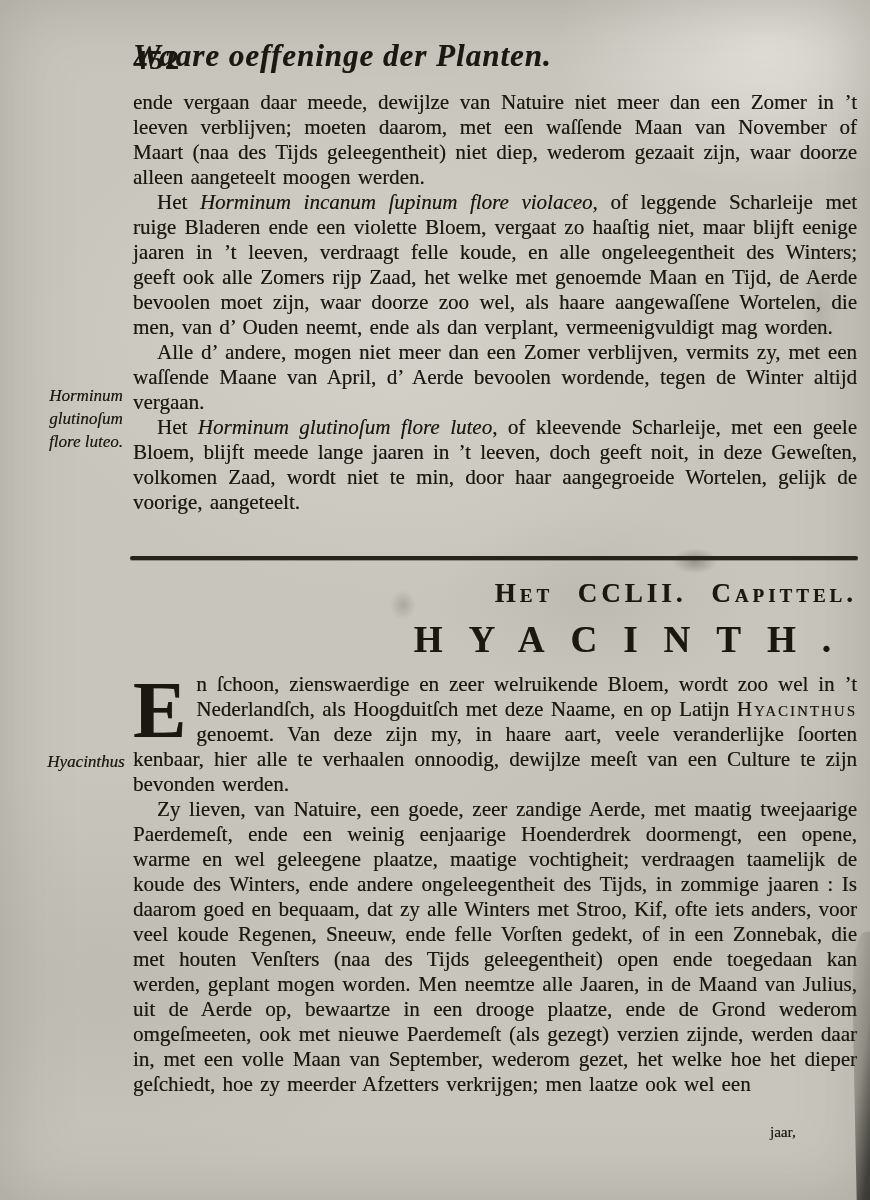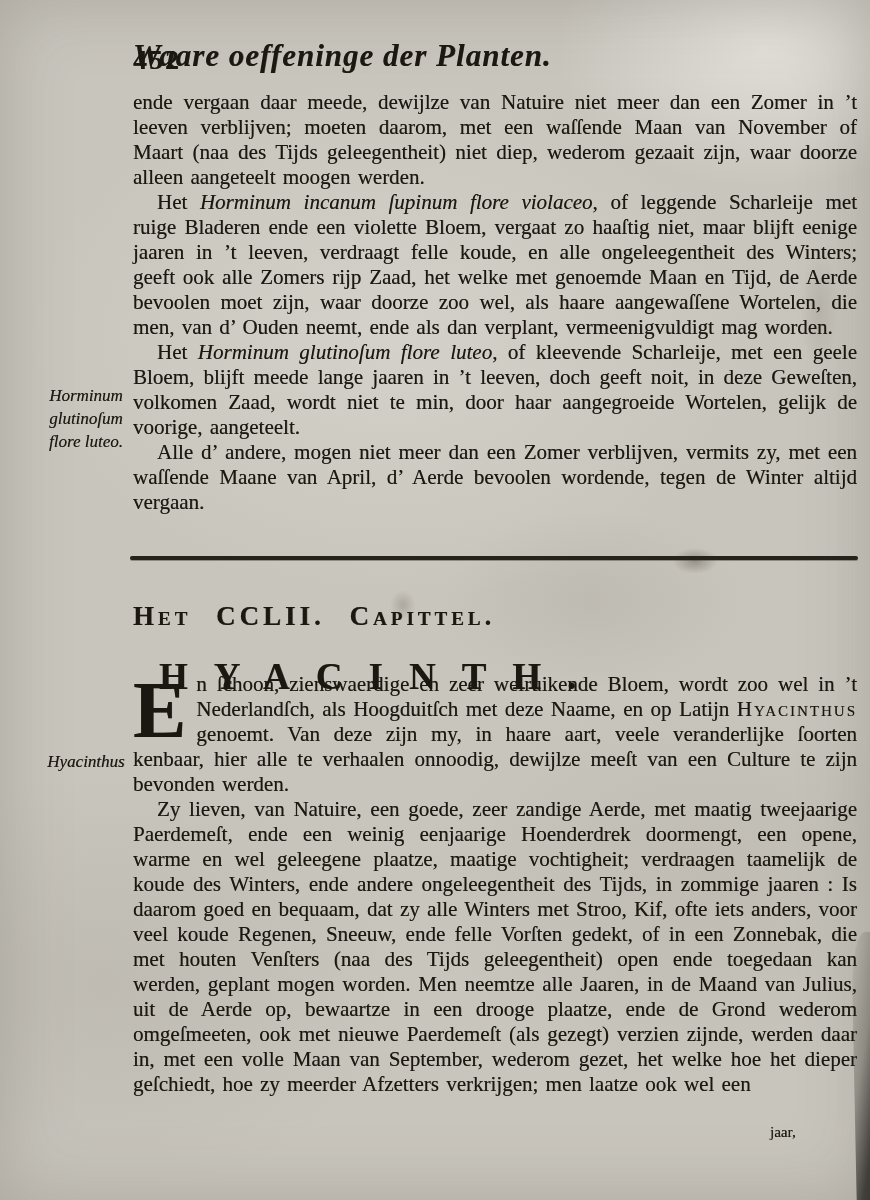--- a/index.html
+++ b/index.html
@@ -56,27 +56,27 @@
   .note-2{top:750px;}
 
   
   .section-rule{
     position:absolute;left:130px;top:556px;width:728px;height:4px;
     background:#26231d;border-radius:2px;
     box-shadow:0 1px 0 rgba(38,35,29,0.35);
   }
 
   
-  .chapter-head{position:absolute;left:133px;top:601px;width:724px;text-align:left;}
+  .chapter-head{position:absolute;left:133px;top:578px;width:724px;text-align:right;}
   .chapter-number{
     font-variant:small-caps;font-weight:bold;
     font-size:27px;letter-spacing:4px;word-spacing:14px;
   }
   .chapter-title{
-    margin-top:23px;
+    margin-top:9px;
     font-weight:bold;font-size:37px;
     letter-spacing:26px;padding-left:26px;
   }
 
   
   .catchword{position:absolute;left:770px;top:1124px;font-size:15px;}
 
   
   .edge-shadow{
     position:absolute;right:-4px;top:932px;width:20px;height:280px;
@@ -104,22 +104,22 @@
     <span class="folio">452</span>
     <span class="running-title">Waare oeffeninge der Planten.</span>
   </header>
 
   <aside class="margin-note ink note-1">Horminum glutinoſum flore luteo.</aside>
   <aside class="margin-note ink note-2">Hyacinthus</aside>
 
   <section class="text-block upper ink">
     <p class="para">ende vergaan daar meede, dewijlze van Natuire niet meer dan een Zomer in ’t leeven verblijven; moeten daarom, met een waſſende Maan van November of Maart (naa des Tijds geleegentheit) niet diep, wederom gezaait zijn, waar doorze alleen aangeteelt moogen werden.</p>
     <p class="para indent"><span>Het </span><span class="latin">Horminum incanum ſupinum flore violaceo</span><span>, of leggende Scharleije met ruige Bladeren ende een violette Bloem, vergaat zo haaſtig niet, maar blijft eenige jaaren in ’t leeven, verdraagt felle koude, en alle ongeleegentheit des Winters; geeft ook alle Zomers rijp Zaad, het welke met genoemde Maan en Tijd, de Aerde bevoolen moet zijn, waar doorze zoo wel, als haare aangewaſſene Wortelen, die men, van d’ Ouden neemt, ende als dan verplant, vermeenigvuldigt mag worden.</span></p>
+    <p class="para indent">Alle d’ andere, mogen niet meer dan een Zomer verblijven, vermits zy, met een waſſende Maane van April, d’ Aerde bevoolen wordende, tegen de Winter altijd vergaan.</p>
     <p class="para indent"><span>Het </span><span class="latin">Horminum glutinoſum flore luteo</span><span>, of kleevende Scharleije, met een geele Bloem, blijft meede lange jaaren in ’t leeven, doch geeft noit, in deze Geweſten, volkomen Zaad, wordt niet te min, door haar aangegroeide Wortelen, gelijk de voorige, aangeteelt.</span></p>
-    <p class="para indent">Alle d’ andere, mogen niet meer dan een Zomer verblijven, vermits zy, met een waſſende Maane van April, d’ Aerde bevoolen wordende, tegen de Winter altijd vergaan.</p>
   </section>
 
   <div class="section-rule"></div>
 
   <section class="chapter-head ink">
     <div class="chapter-number">Het CCLII. Capittel.</div>
     <div class="chapter-title">HYACINTH.</div>
   </section>
 
   <section class="text-block lower ink">

